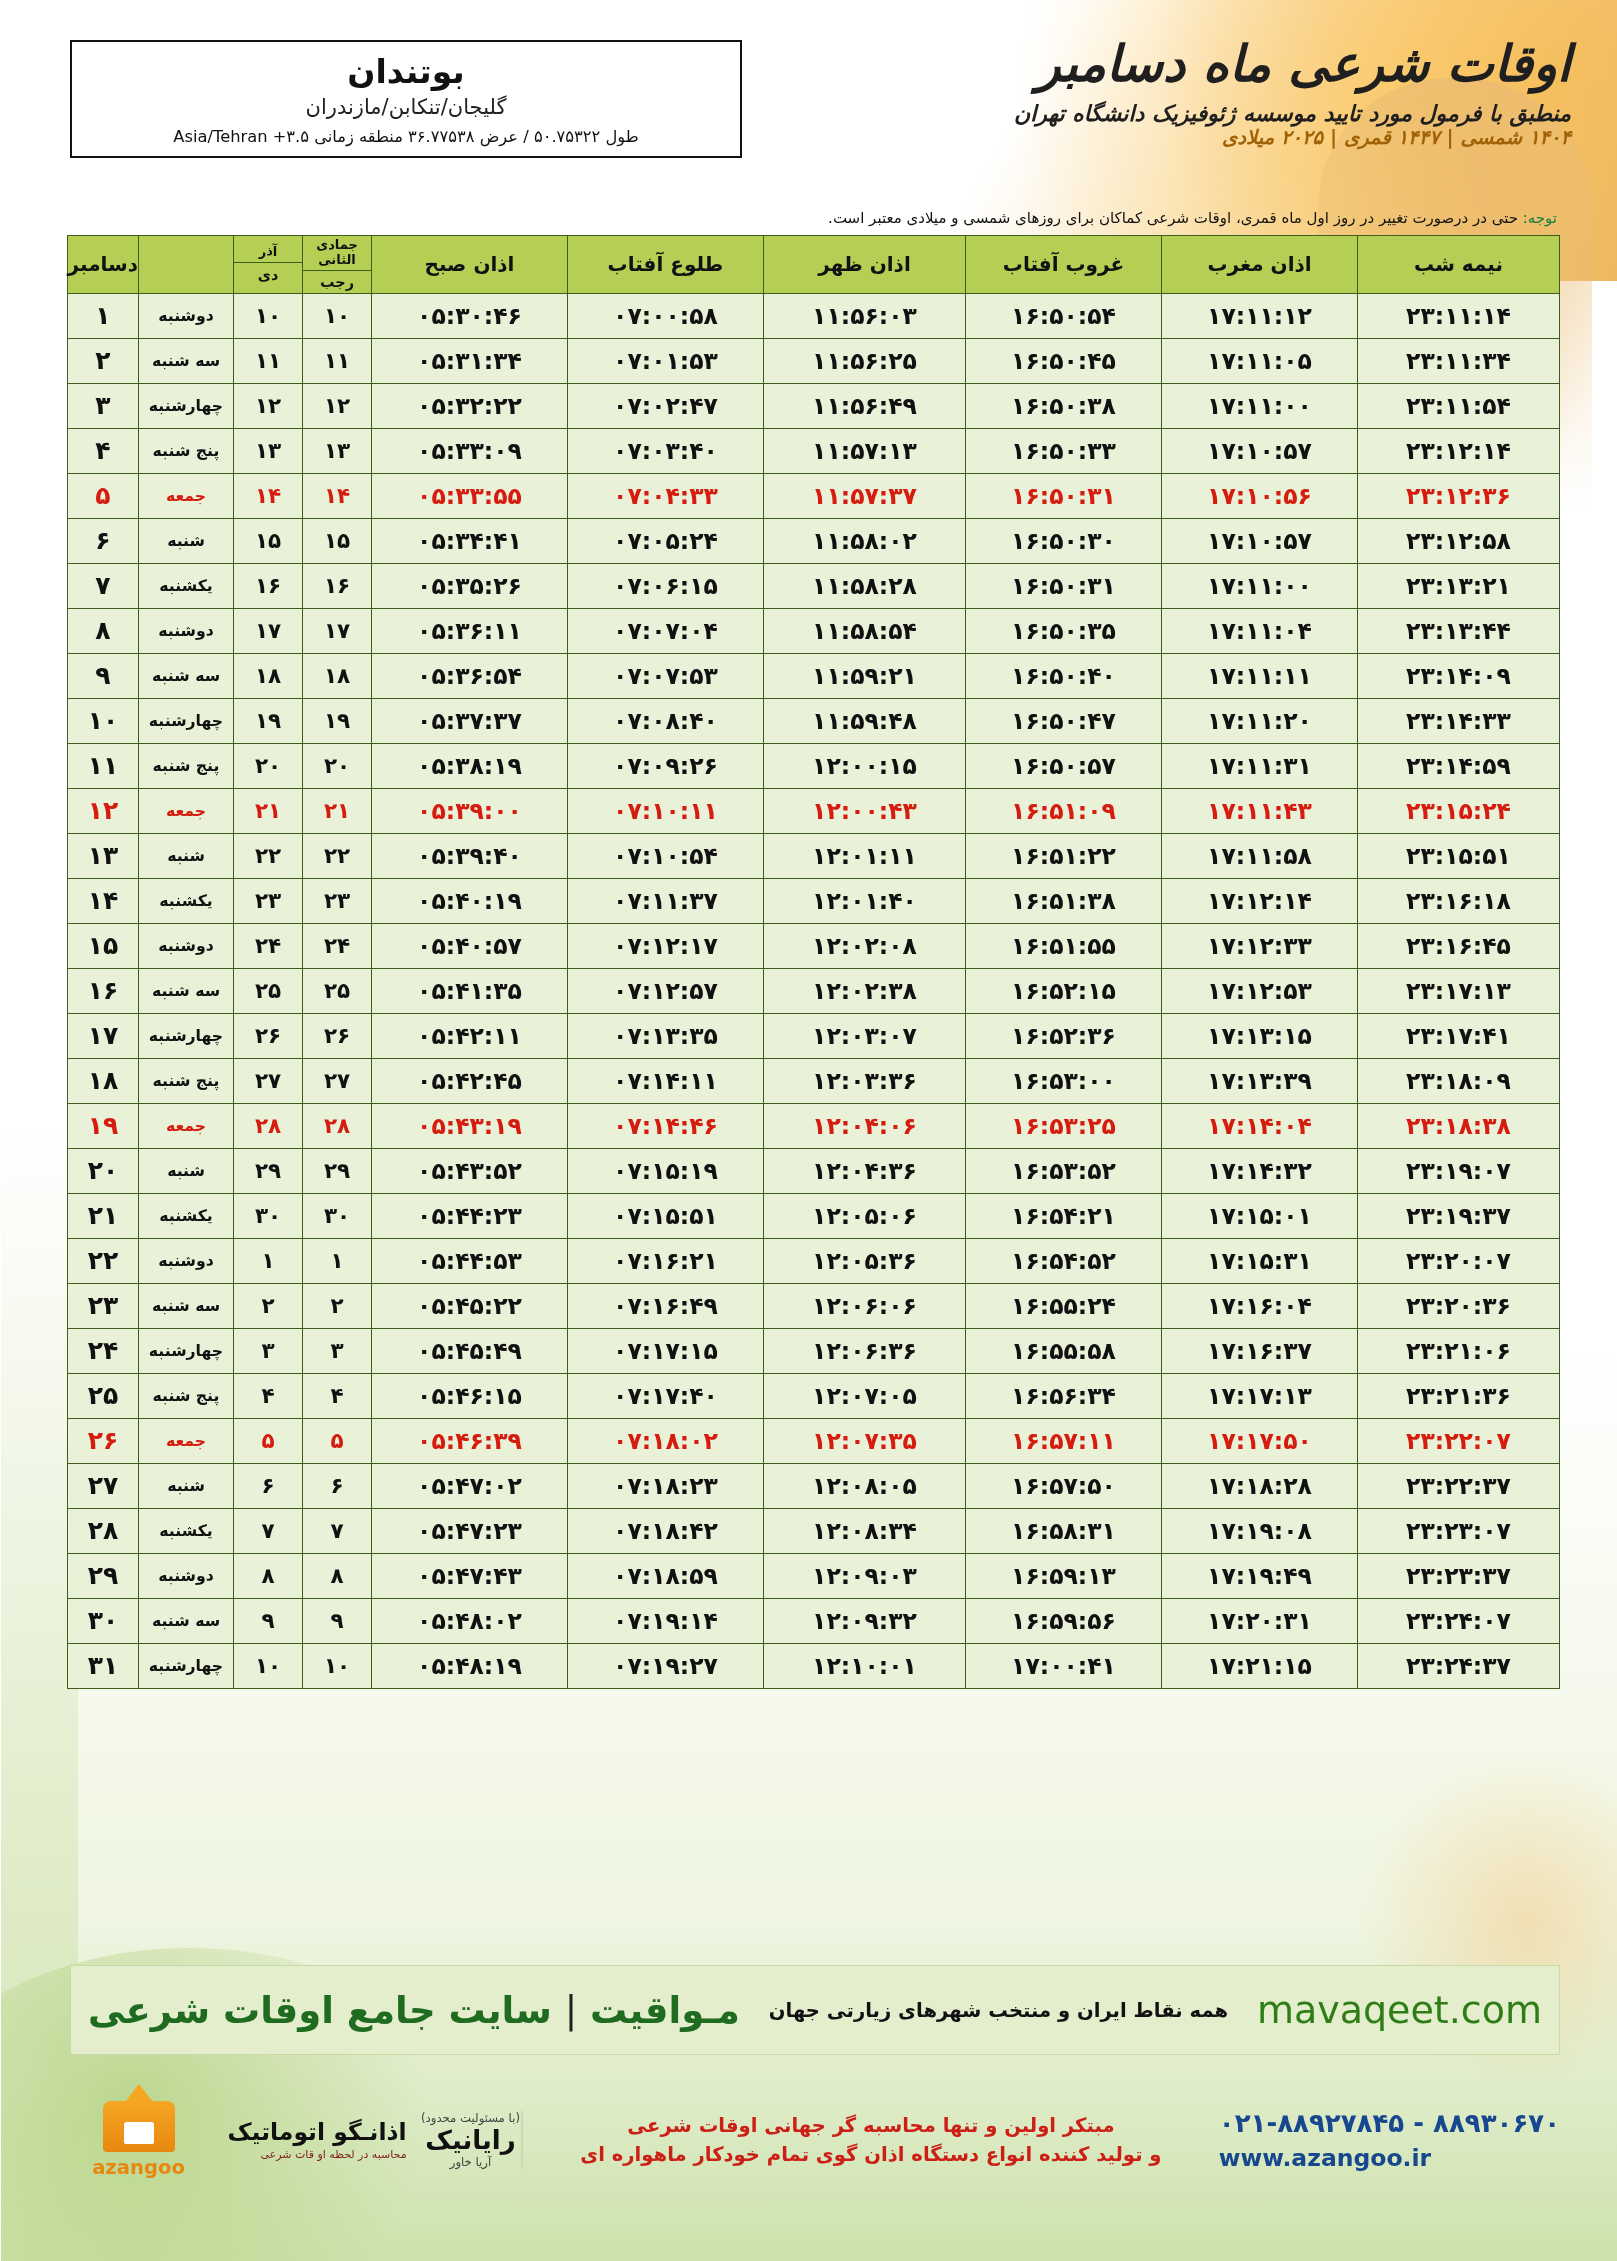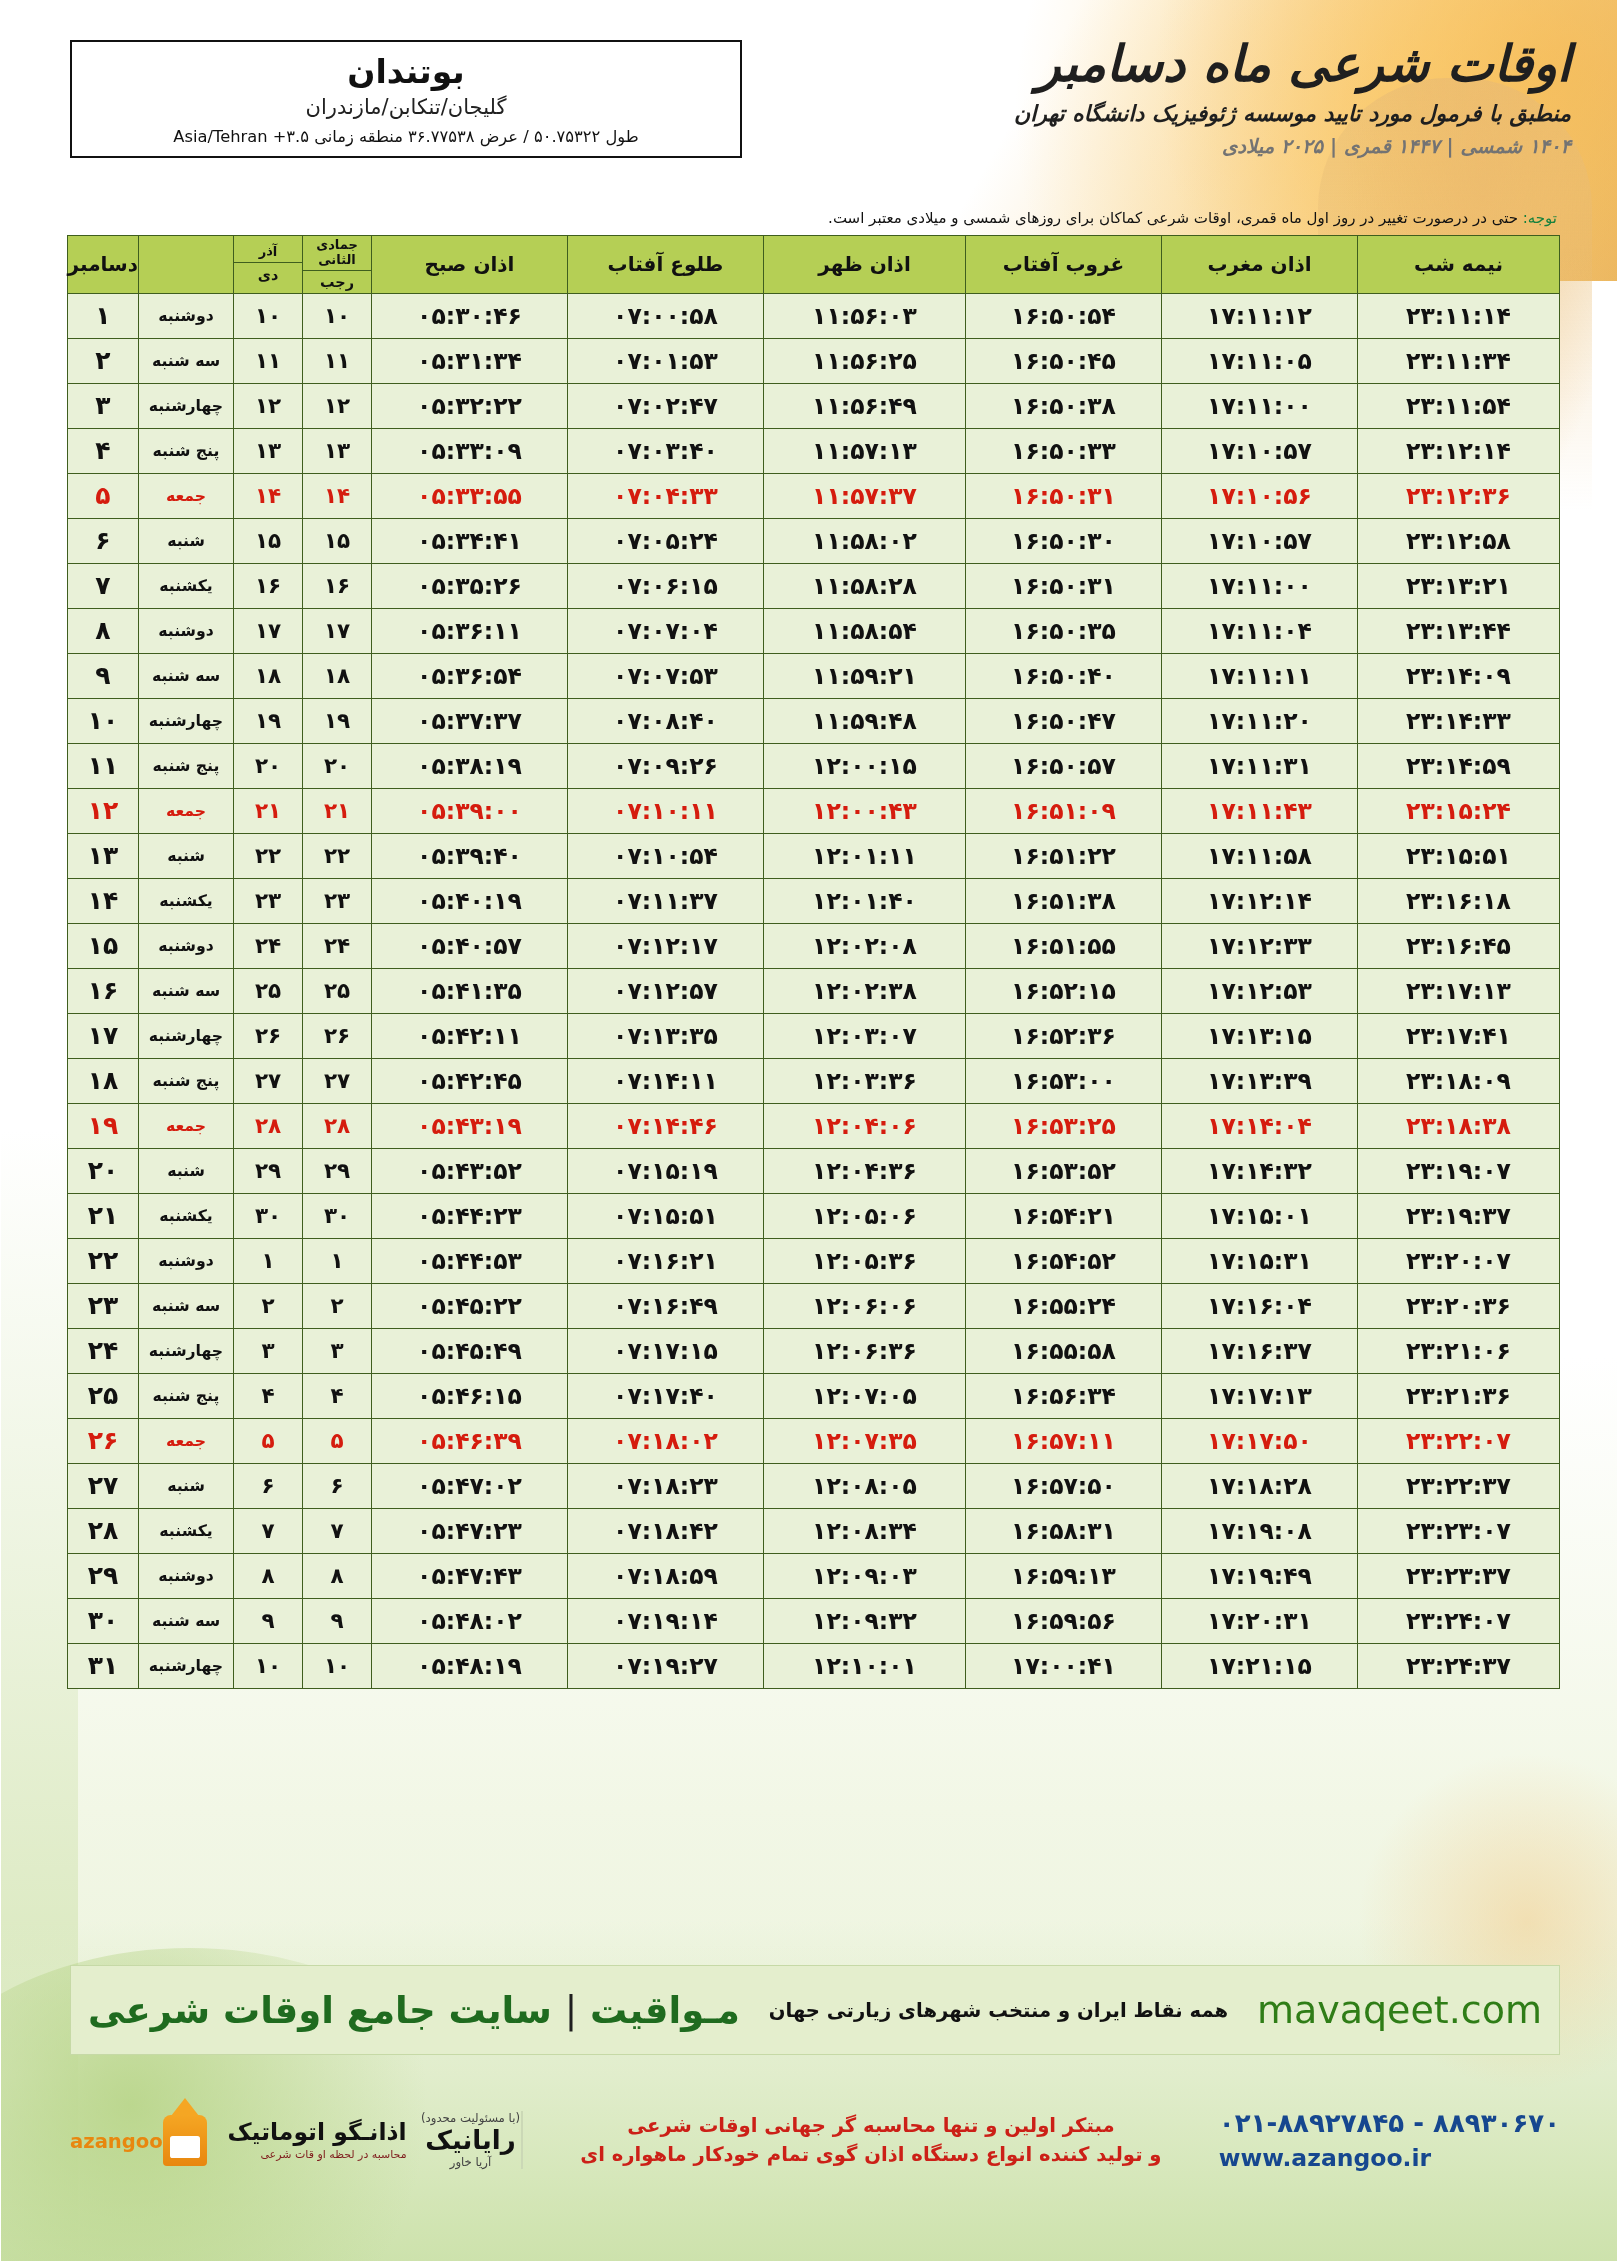--- a/index.html
+++ b/index.html
@@ -86,22 +86,21 @@
   }
   .header .subtitle {
     font-size: 22px;
     font-weight: bold;
     color: #1f1f1f;
     margin-top: 10.4px;
   }
   .header .years {
     font-size: 19.6px;
     font-weight: bold;
-    color: #737373;
-    margin-top: 9px;
+    color: #a16207;
   }
 
   
   .city-box {
     position: absolute;
     top: 40px;
     left: 70px;
     width: 672px;
     border: 2px solid #111;
     background: rgba(255,255,255,0.88);
@@ -270,21 +269,21 @@
     justify-content: space-between;
     z-index: 7;
   }
   .bottom-right {
     display: flex;
     align-items: center;
     gap: 14.4px;
   }
   .logo-azangoo {
     display: flex;
-    flex-direction: row;
+    flex-direction: column;
     align-items: center;
     justify-content: center;
     width: 137px;
   }
   .logo-azangoo .mark {
     width: 72px; height: 51px;
     background: linear-gradient(180deg,#f5a623 0%, #e8870f 100%);
     border-radius: 7.8px 7.8px 3.9px 3.9px;
     position: relative;
   }

